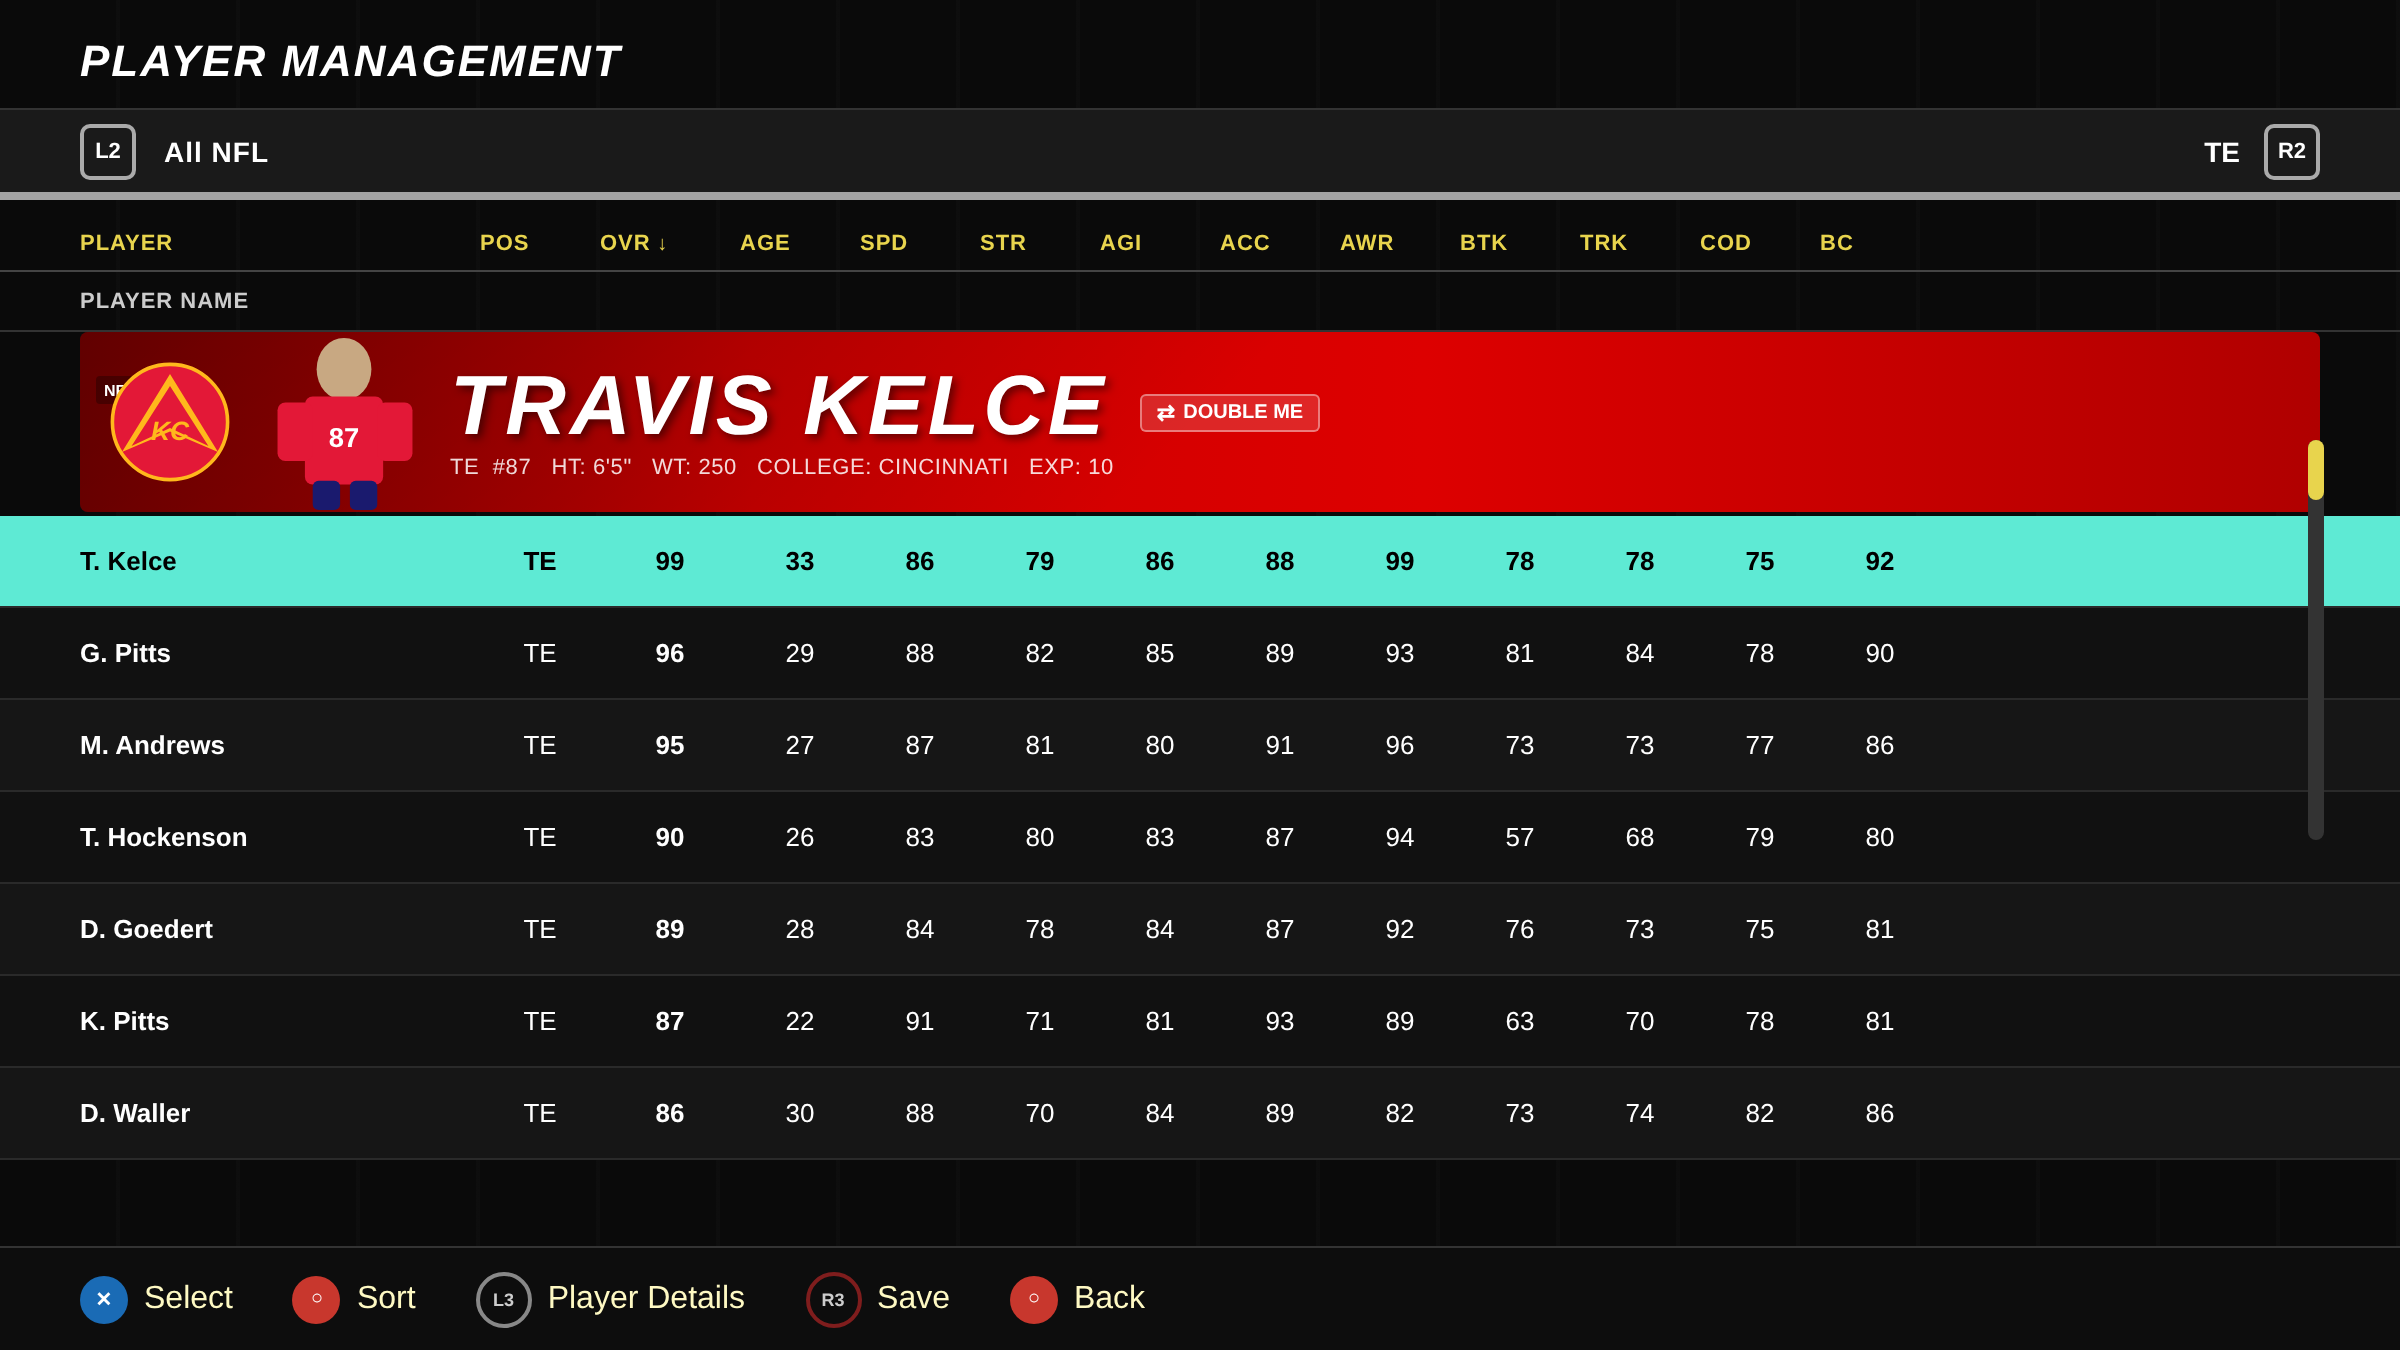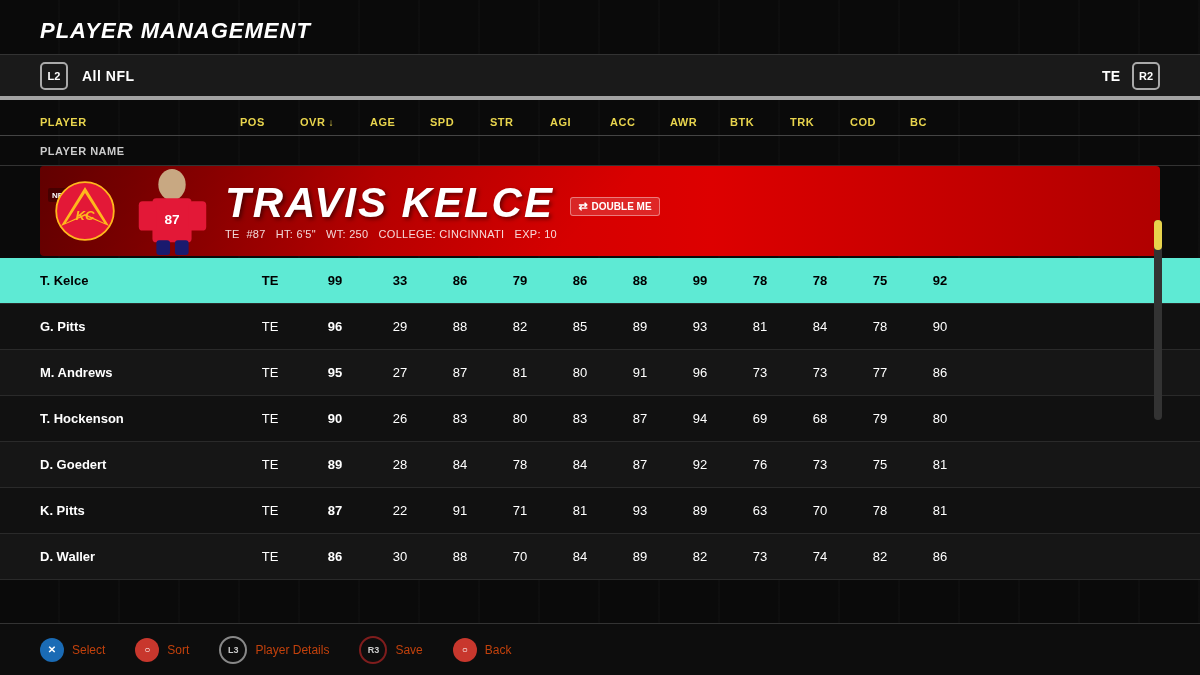--- a/index.html
+++ b/index.html
@@ -337,22 +337,22 @@
       font-size: 10px;
       font-weight: bold;
       color: #fff;
       flex-shrink: 0;
     }
 
     .btn-x { background: #1a6bb5; }
     .btn-o { background: #c8372d; }
 
     .control-label {
-      color: #c2410c;
-      font-size: 12px;
+      color: #fef9c3;
+      font-size: 16px;
       font-weight: 500;
     }
 
     
     .player-silhouette {
       width: 85px;
       height: 88px;
       position: relative;
       z-index: 2;
     }
@@ -499,21 +499,21 @@
     <div class="player-row">
       <div class="player-name-cell">T. Hockenson</div>
       <div class="cell">TE</div>
       <div class="cell ovr">90</div>
       <div class="cell">26</div>
       <div class="cell">83</div>
       <div class="cell">80</div>
       <div class="cell">83</div>
       <div class="cell">87</div>
       <div class="cell">94</div>
-      <div class="cell">69</div>
+      <div class="cell">57</div>
       <div class="cell">68</div>
       <div class="cell">79</div>
       <div class="cell">80</div>
     </div>
 
     <div class="player-row alt">
       <div class="player-name-cell">D. Goedert</div>
       <div class="cell">TE</div>
       <div class="cell ovr">89</div>
       <div class="cell">28</div>

